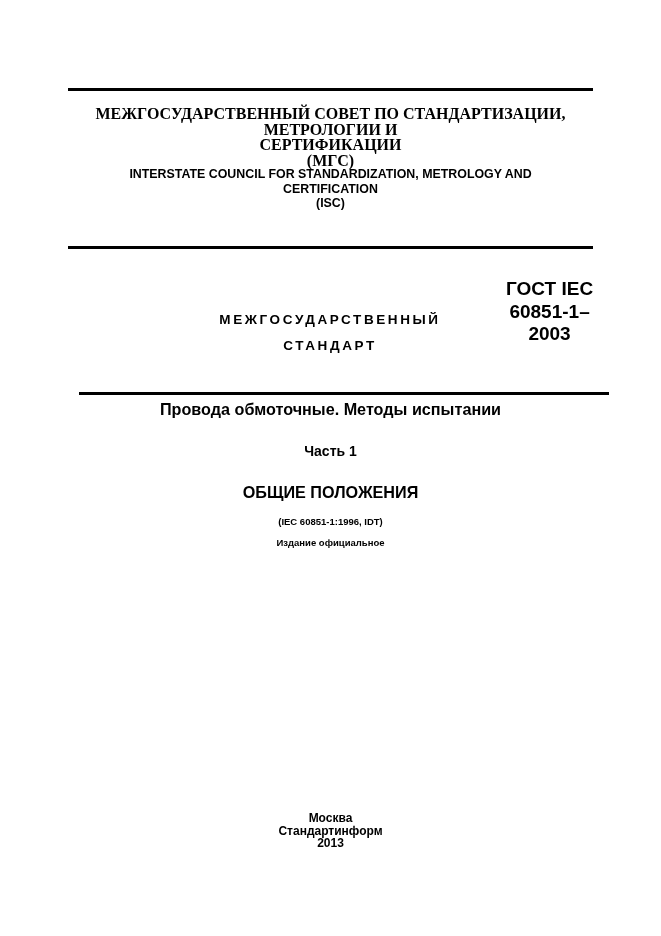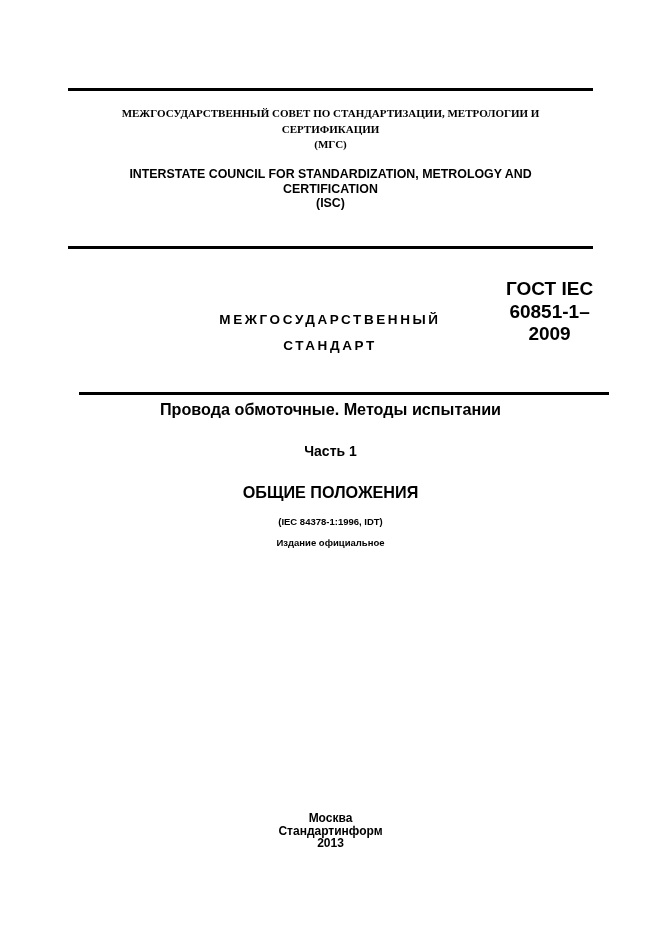--- a/index.html
+++ b/index.html
@@ -30,21 +30,21 @@
     .serif-b {
       font-family: "Liberation Serif", "DejaVu Serif", serif;
       font-weight: bold;
     }
     .sans-b {
       font-family: "Liberation Sans", "DejaVu Sans", sans-serif;
       font-weight: bold;
     }
     #council-ru {
       left: 60px; top: 106px; width: 541px;
-      font-size: 11px;
+      font-size: 16px;
       line-height: 15.5px;
     }
     #council-en {
       left: 60px; top: 167px; width: 541px;
       font-size: 12.4px;
       line-height: 14.5px;
     }
     #std-type {
       left: 190px; top: 307px; width: 280px;
       font-size: 13.5px;
@@ -110,32 +110,32 @@
 <div id="rule-mid" class="rule"></div>
 
 <div id="std-type" class="center sans-b">
   <span class="line">МЕЖГОСУДАРСТВЕННЫЙ</span>
   <span class="line">СТАНДАРТ</span>
 </div>
 
 <div id="gost-number" class="sans-b">
   <span class="line">ГОСТ IEC</span>
   <span class="line">60851-1–</span>
-  <span class="line">2009</span>
+  <span class="line">2003</span>
 </div>
 
 <div id="rule-bottom" class="rule"></div>
 
 <div id="title" class="center sans-b">Провода обмоточные. Методы испытании</div>
 
 <div id="part" class="center sans-b">Часть 1</div>
 
 <div id="section" class="center sans-b">ОБЩИЕ ПОЛОЖЕНИЯ</div>
 
-<div id="iec-ref" class="center sans-b">(IEC 84378-1:1996, IDT)</div>
+<div id="iec-ref" class="center sans-b">(IEC 60851-1:1996, IDT)</div>
 
 <div id="edition" class="center sans-b">Издание официальное</div>
 
 <div id="imprint" class="center sans-b">
   <span class="line">Москва</span>
   <span class="line">Стандартинформ</span>
   <span class="line">2013</span>
 </div>
 
 </body></html>

